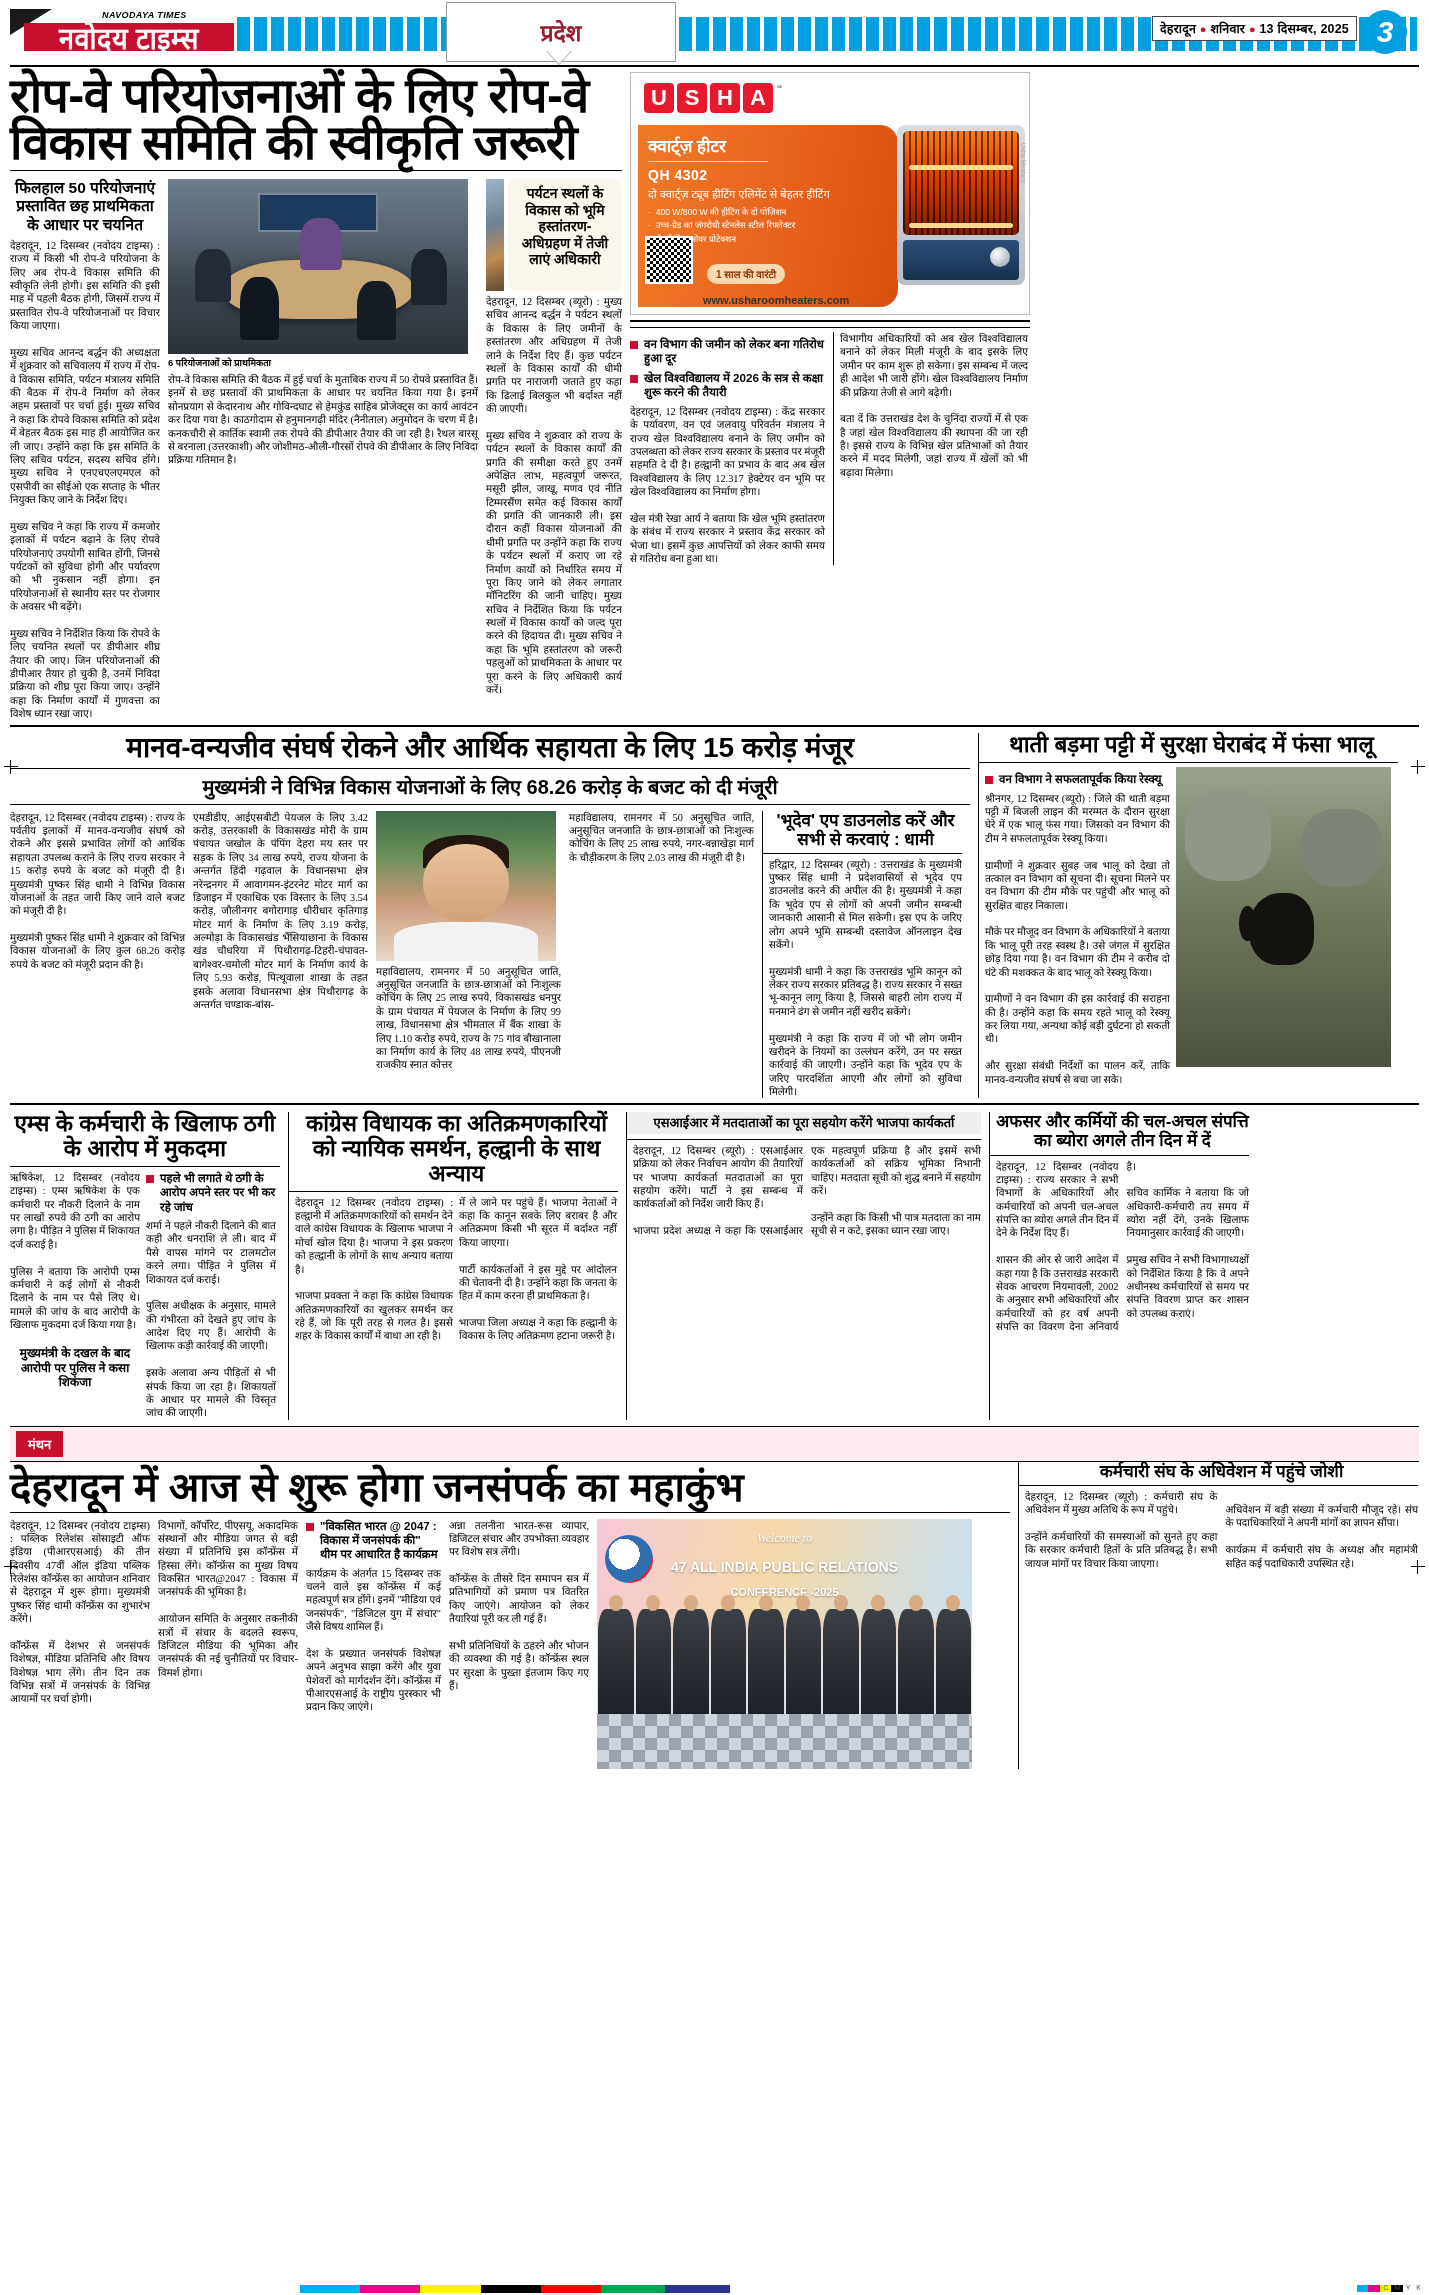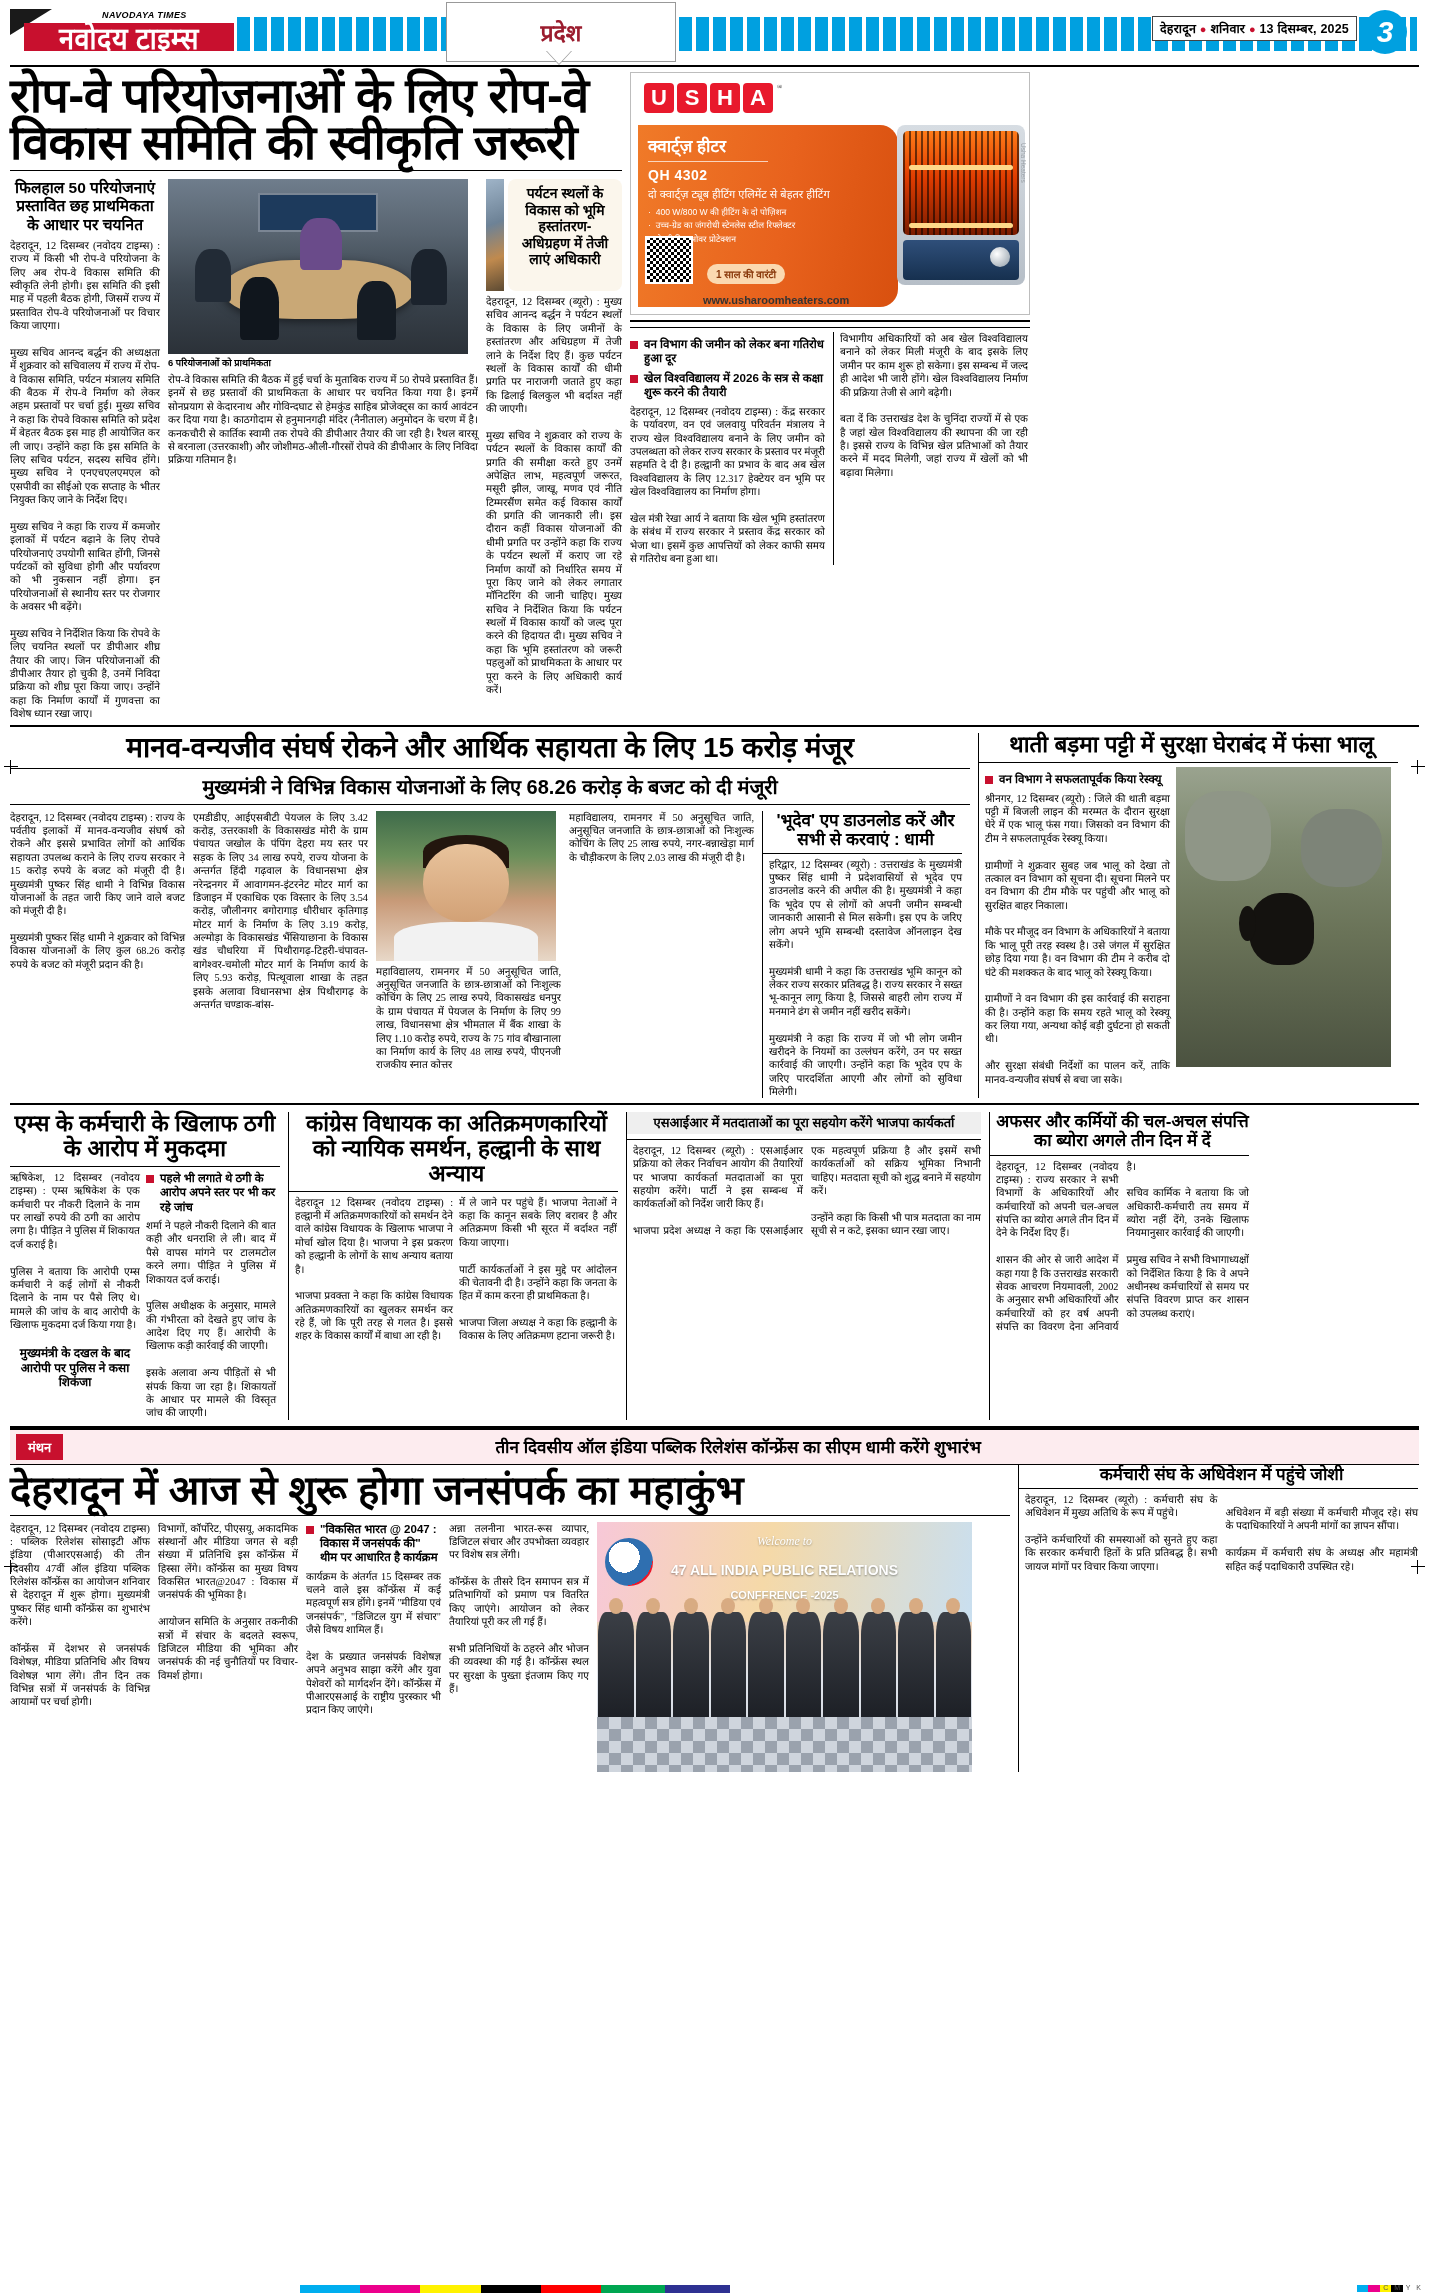--- a/index.html
+++ b/index.html
@@ -160,21 +160,21 @@
      font-family:"Liberation Sans", sans-serif; }
   .s3-hl-sm { font-size:17px; font-weight:bold; text-align:center; line-height:1.12;
      font-family:"Liberation Sans", sans-serif; }
   .redbox { }
   .redbox div { font-size:11.5px; font-weight:bold; line-height:1.25; margin-bottom:5px;
      font-family:"Liberation Sans", sans-serif; padding-left:14px; position:relative; }
   .redbox div::before { content:""; position:absolute; left:0; top:4px; width:8px;height:8px; background:#c8102e; }
 
   
   .manthan { display:flex; align-items:center; background:#fdecef; padding:4px 6px; margin-top:6px;
-     border-top:4px solid #000000; border-bottom:1px solid #000;}
+     border-top:1px solid #000000; border-bottom:1px solid #000;}
   .manthan .tagbox { background:#c8102e; color:#fff; font-size:13px; font-weight:bold; padding:4px 12px;
      font-family:"Liberation Sans", sans-serif; }
   .manthan .mtxt { flex:1; text-align:center; font-size:17px; font-weight:bold;
      font-family:"Liberation Sans", sans-serif; }
 
   .bighl { font-size:40px; font-weight:bold; line-height:1.02; margin-top:5px;
      font-family:"Liberation Sans", sans-serif; }
 
   .sec4 { display:flex; gap:8px; margin-top:6px; }
   .s4a{width:140px;} .s4b{width:140px;} .s4c{width:135px;} .s4d{width:140px;}
@@ -485,21 +485,20 @@
 शासन की ओर से जारी आदेश में कहा गया है कि उत्तराखंड सरकारी सेवक आचरण नियमावली, 2002 के अनुसार सभी अधिकारियों और कर्मचारियों को हर वर्ष अपनी संपत्ति का विवरण देना अनिवार्य है।
 
 सचिव कार्मिक ने बताया कि जो अधिकारी-कर्मचारी तय समय में ब्योरा नहीं देंगे, उनके खिलाफ नियमानुसार कार्रवाई की जाएगी।
 
 प्रमुख सचिव ने सभी विभागाध्यक्षों को निर्देशित किया है कि वे अपने अधीनस्थ कर्मचारियों से समय पर संपत्ति विवरण प्राप्त कर शासन को उपलब्ध कराएं।</div>
     </div>
   </div>
 
   <div class="manthan">
     <div class="tagbox">मंथन</div>
-    <div class="mtxt">तीन दिवसीय ऑल इंडिया पब्लिक रिलेशंस कॉन्फ्रेंस का सीएम धामी करेंगे शुभारंभ</div>
   </div>
 
   <div style="display:flex; gap:8px;">
     <div style="width:1000px;">
       <div class="bighl">देहरादून में आज से शुरू होगा जनसंपर्क का महाकुंभ</div>
       <div class="rule-thin"></div>
 
       <div class="sec4">
         <div class="s4a">
           <div class="body-txt" style="white-space:pre-line;">देहरादून, 12 दिसम्बर (नवोदय टाइम्स) : पब्लिक रिलेशंस सोसाइटी ऑफ इंडिया (पीआरएसआई) की तीन दिवसीय 47वीं ऑल इंडिया पब्लिक रिलेशंस कॉन्फ्रेंस का आयोजन शनिवार से देहरादून में शुरू होगा। मुख्यमंत्री पुष्कर सिंह धामी कॉन्फ्रेंस का शुभारंभ करेंगे।

